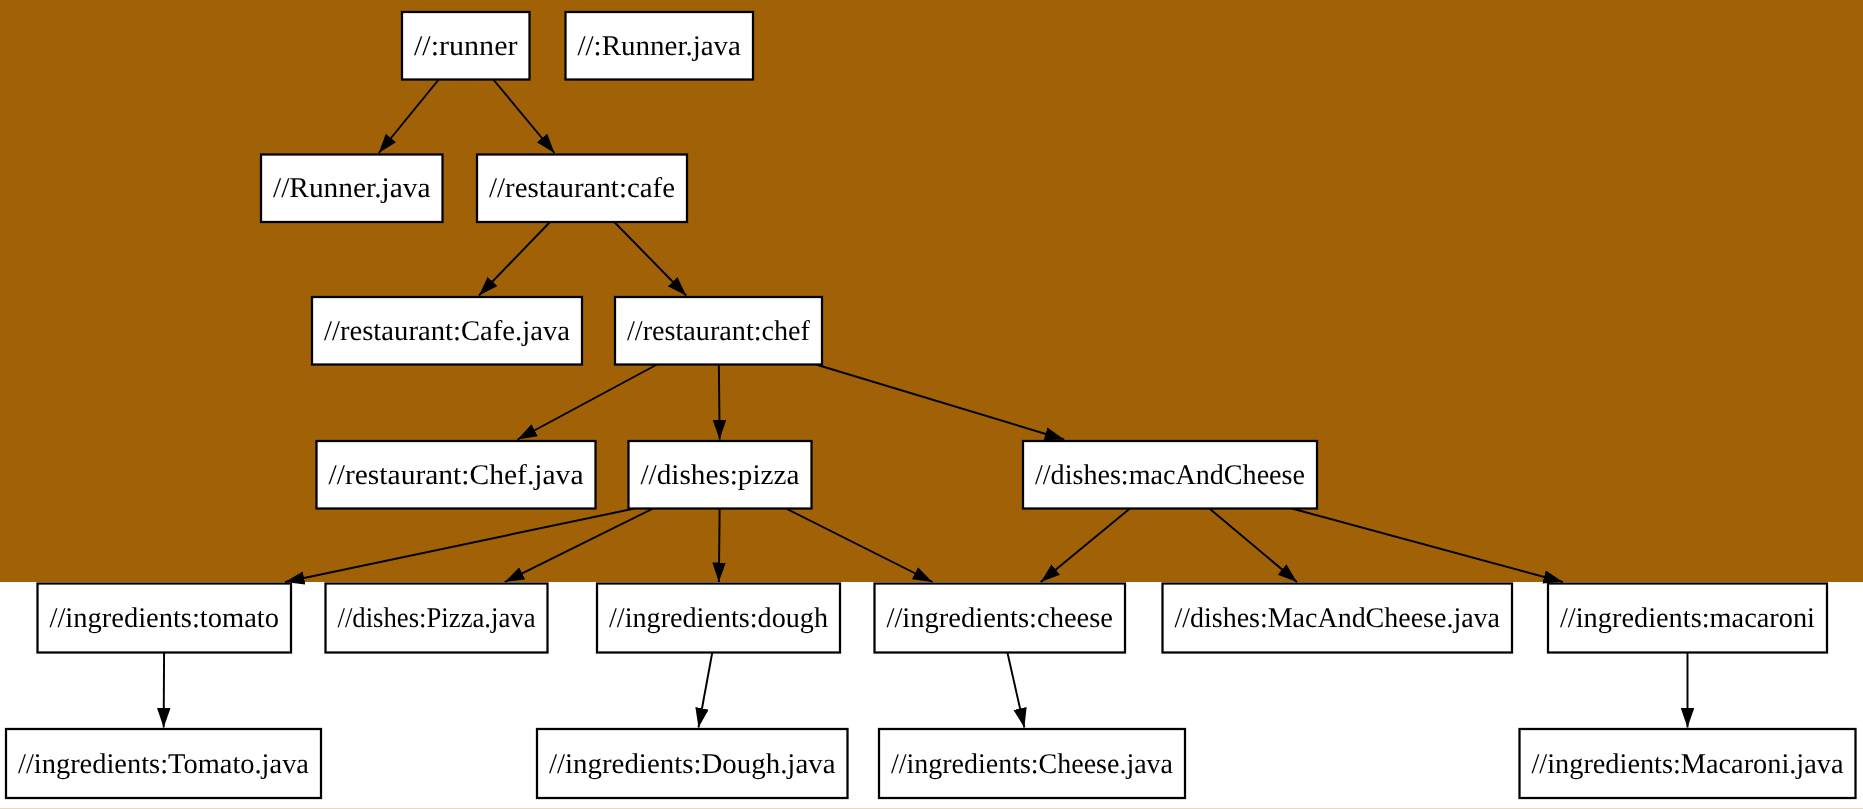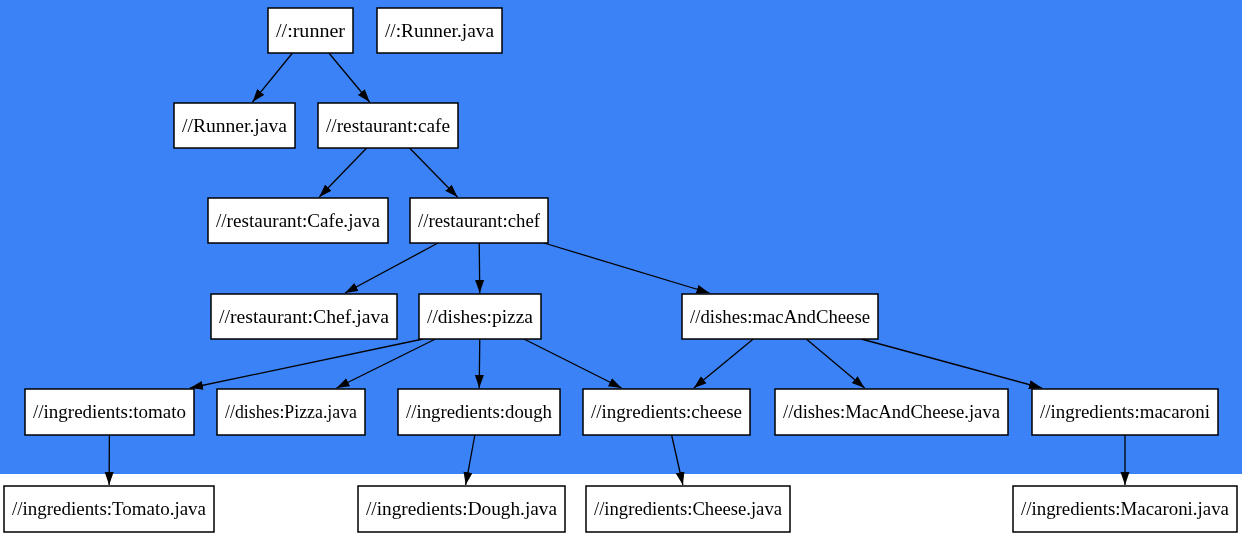--- a/index.html
+++ b/index.html
@@ -7,22 +7,22 @@
     padding: 0;
     background: #ffffff;
     width: 1242px;
     height: 539px;
     overflow: hidden;
     font-family: "Liberation Serif", "DejaVu Serif", serif;
   }
   #graph-wrap {
     position: relative;
     width: 1242px;
-    height: 474px;
-    background: #3b82f6;
+    height: 388px;
+    background: #a16207;
     text-align: right;
   }
   svg text {
     font-family: "Liberation Serif", "DejaVu Serif", serif;
     font-size: 19px;
     fill: #000000;
   }
 </style>
 </head>
 <body>

